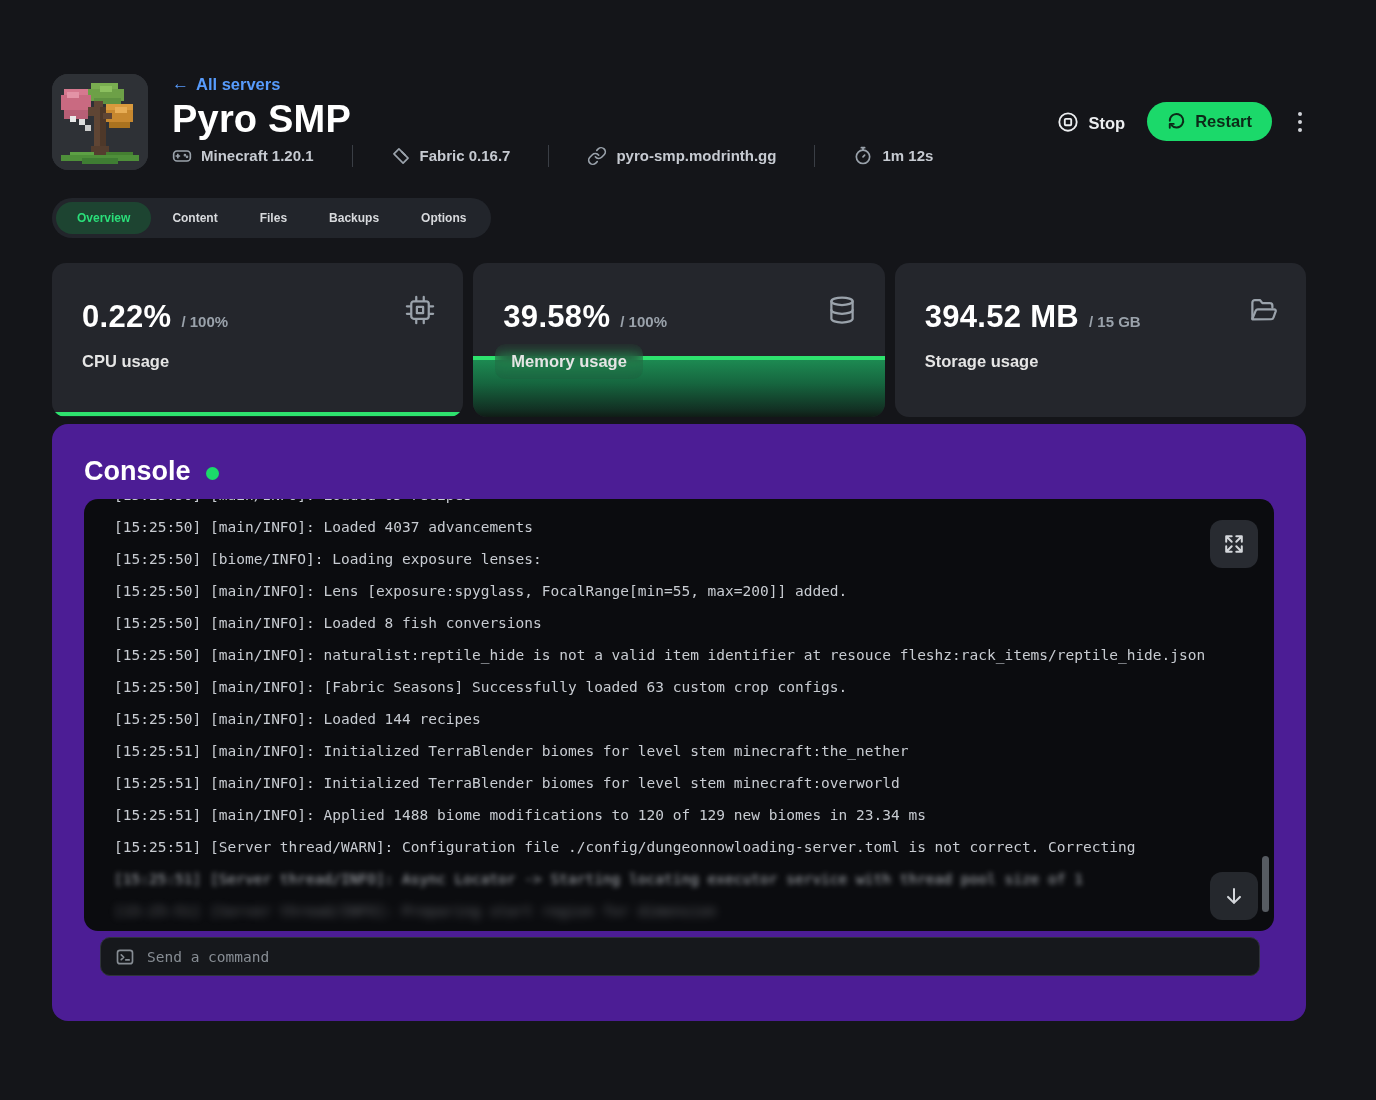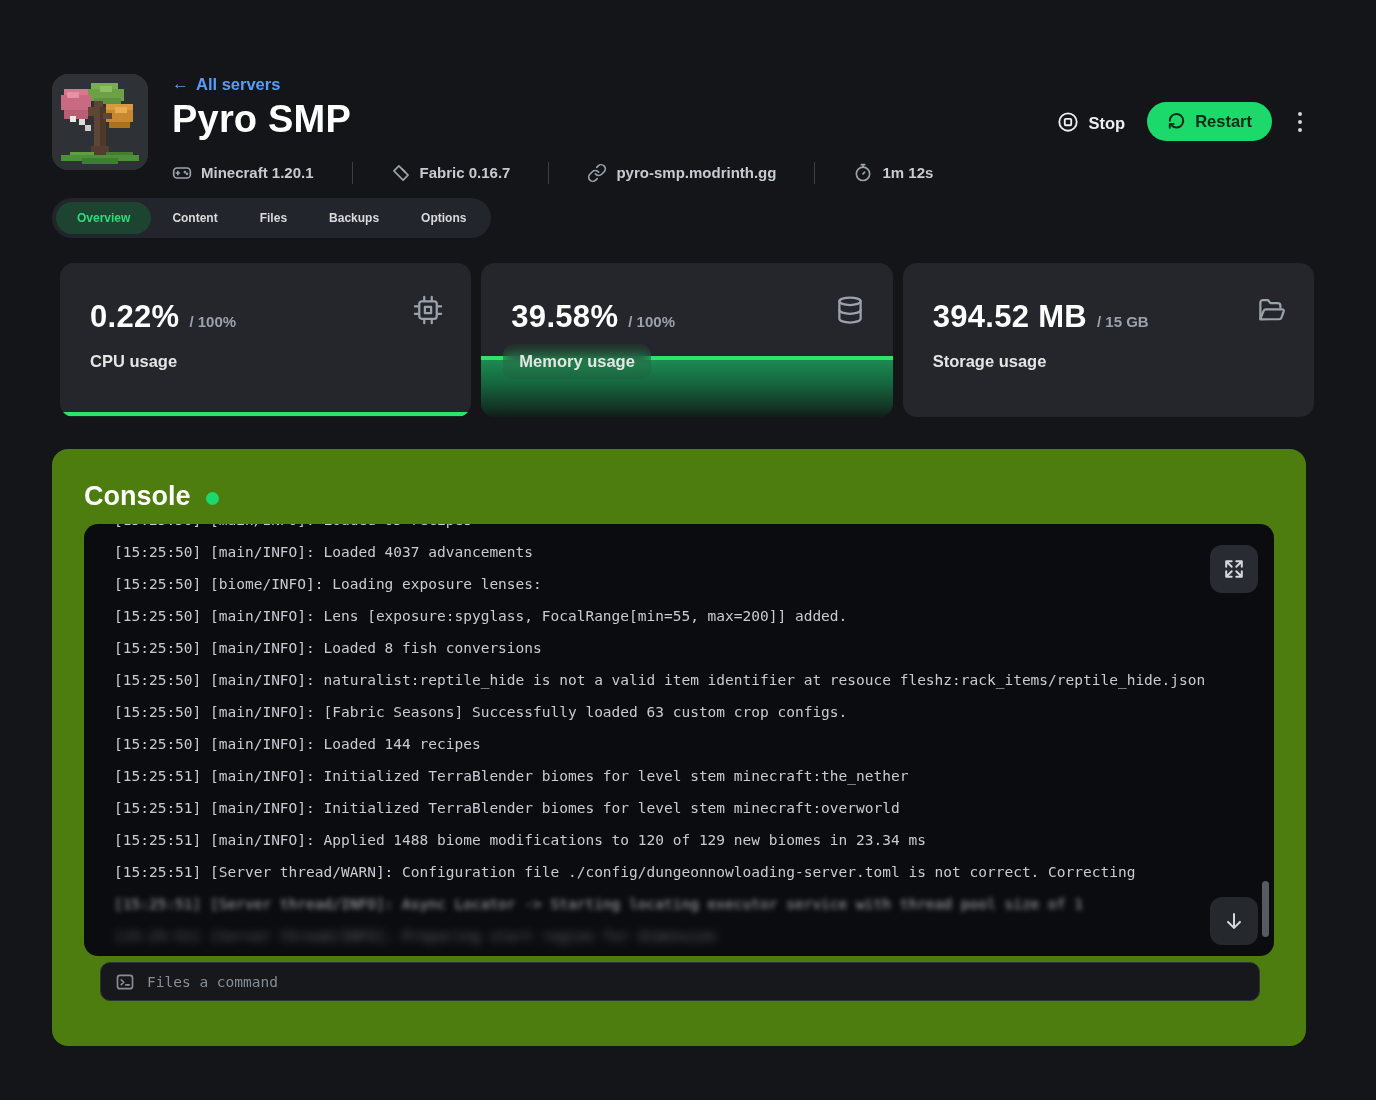--- a/index.html
+++ b/index.html
@@ -9,54 +9,54 @@
   .content { position:absolute; left:52px; top:74px; width:1254px; }
 
   
   .header { position:relative; display:flex; }
   .avatar { width:96px; height:96px; border-radius:16px; background:#2e3136; overflow:hidden; flex:0 0 96px; }
   .avatar svg { width:96px; height:96px; display:block; }
   .header-info { margin-left:24px; padding-top:0; }
   .back-link { display:inline-flex; align-items:center; gap:7px; color:#579bfc; font-size:16.5px; font-weight:600; text-decoration:none; cursor:pointer; }
   .back-arrow { font-size:17px; }
   .server-title { color:#ffffff; font-size:38px; font-weight:800; letter-spacing:.2px; margin-top:4px; line-height:1.15; }
-  .meta-row { display:flex; align-items:center; margin-top:20px;gap:22px; }
+  .meta-row { display:flex; align-items:center; margin-top:3px;gap:22px; }
   .meta-item { display:flex; align-items:center; gap:9px; color:#c6cad1; font-size:15px; font-weight:600; }
   .meta-item svg { width:20px; height:20px; stroke:#9aa2ab; }
   .meta-div { width:1px; height:22px; background:#3a3e45; margin:0 16px; }
 
   .header-actions { position:absolute; right:0; top:28px; display:flex; align-items:center; gap:22px; }
   .stop-btn { display:flex; align-items:flex-end; gap:9px; background:transparent; border:none; color:#eceef0; font-size:16.5px; font-weight:700; cursor:pointer; font-family:inherit; }
   .stop-btn svg { width:22px; height:22px; stroke:#eceef0; }
   .restart-btn { display:flex; align-items:center; gap:9px; background:#1bd96a; border:none; border-radius:999px; padding:10px 20px; color:#0c2a18; font-size:16.5px; font-weight:700; cursor:pointer; font-family:inherit; }
   .restart-btn svg { width:19px; height:19px; stroke:#0c2a18; }
   .kebab { display:flex; flex-direction:column; gap:4px; cursor:pointer; padding:6px 4px; }
   .kebab i { width:4px; height:4px; border-radius:50%; background:#d0d3d8; }
 
   
   .tabbar { position:absolute; top:124px; left:0; display:inline-flex; align-items:center; background:#22252b; border-radius:999px; padding:4px; }
   .tab { border:none; background:transparent; color:#d8dadd; font-size:12px; font-weight:700; padding:9px 21px; border-radius:999px; cursor:pointer; font-family:inherit; }
   .tab.active { background:#1d4431; color:#2ade79; }
 
   
-  .stats { position:absolute; top:189px; left:8px; width:1254px; display:grid; grid-template-columns:1fr 1fr 1fr; gap:10px; }
+  .stats { position:absolute; top:189px; left:0; width:1254px; display:grid; grid-template-columns:1fr 1fr 1fr; gap:10px; }
   .stat-card { position:relative; height:154px; background:#24262c; border-radius:14px; overflow:hidden; }
   .stat-top { position:absolute; left:30px; top:36px; display:flex; align-items:baseline; gap:10px; }
   .stat-value { color:#ffffff; font-size:31px; font-weight:800; letter-spacing:.3px; }
   .stat-limit { color:#9aa2ab; font-size:15px; font-weight:600; }
   .stat-icon { position:absolute; right:28px; top:32px; }
   .stat-icon svg { width:30px; height:30px; stroke:#9aa2ab; }
   .stat-label { position:absolute; left:30px; top:89px; color:#e5e5e5; font-size:16.5px; font-weight:700; z-index:3; }
   .stat-label.on-fill { left:22px; top:81px; padding:8px 16px; border-radius:10px; backdrop-filter:blur(7px); background:rgba(40,60,48,0.18); }
   .stat-fill { position:absolute; left:0; right:0; bottom:0; z-index:1;
                background:linear-gradient(180deg, #1e9055 0%, #16663f 45%, #123023 88%, #101c16 100%); }
   .stat-fill::before { content:""; position:absolute; top:0; left:0; right:0; height:4px; background:#2ee26e; }
 
   
-  .console-card { position:absolute; top:375px; left:0; width:1254px; height:597px; background:#4d7c0f; border-radius:16px; }
+  .console-card { position:absolute; top:350px; left:0; width:1254px; height:597px; background:#4c1d95; border-radius:16px; }
   .console-head { position:absolute; left:32px; top:32px; display:flex; align-items:center; gap:15px; }
   .console-title { color:#ffffff; font-size:27px; font-weight:800; }
   .online-dot { width:13px; height:13px; border-radius:50%; background:#1bd96a; margin-top:4px; }
 
   .console-box { position:absolute; left:32px; top:75px; width:1190px; height:432px; background:#0b0c0f; border-radius:14px; overflow:hidden; }
   .log { position:absolute; top:-20px; left:30px; right:70px; font-family:"DejaVu Sans Mono", monospace; font-size:14.5px; color:#c8ccd2; }
   .log-line { height:32px; line-height:32px; white-space:pre; overflow:hidden; }
   .log-line.blur1 { filter:blur(2.5px); opacity:.85; }
   .log-line.blur2 { filter:blur(4.5px); opacity:.45; }
 
@@ -274,18 +274,18 @@
             </svg>
         </button>
         <div class="scrollbar-thumb"></div>
       </div>
 
       <div class="command-bar">
         <svg viewBox="0 0 24 24" fill="none" stroke-width="2" stroke-linecap="round" stroke-linejoin="round">
             <rect x="3" y="4" width="18" height="16" rx="3"></rect>
             <path d="M7.5 9.5l3 2.8-3 2.8M13 15.5h4"></path>
           </svg>
-        <span class="command-placeholder">Files a command</span>
+        <span class="command-placeholder">Send a command</span>
       </div>
     </div>
 
   </div>
 </div>
 
 </body></html>

